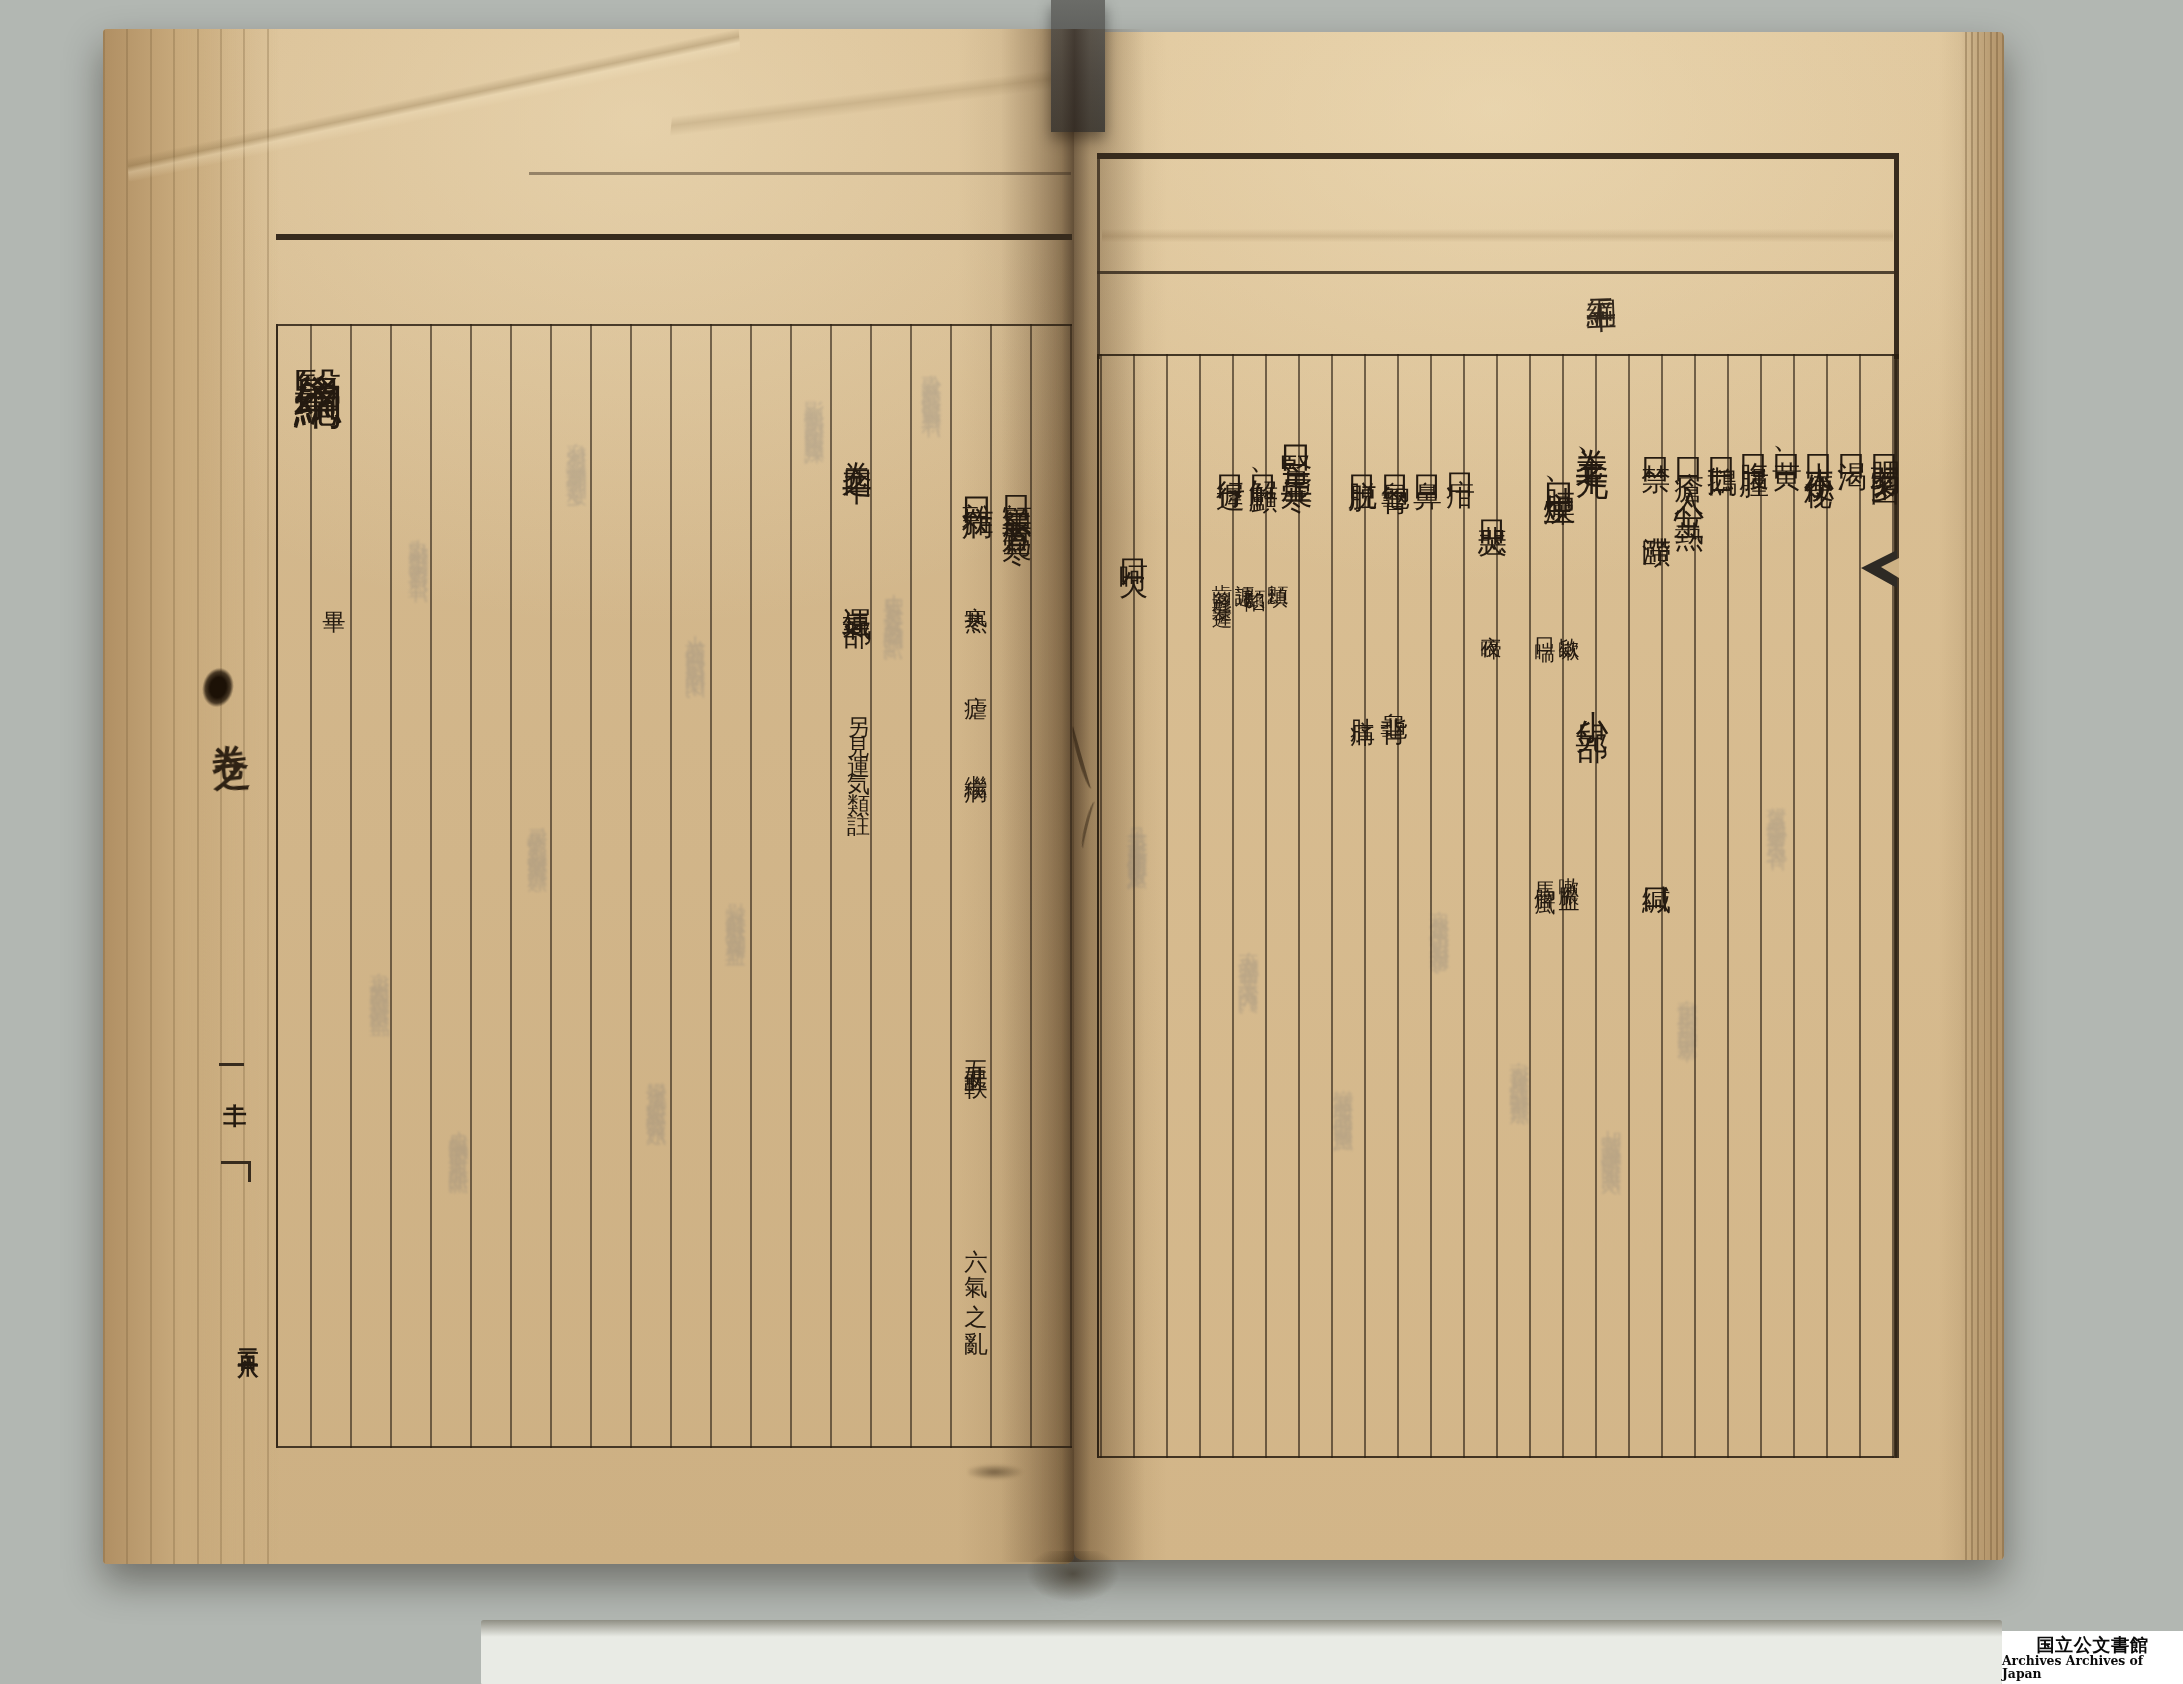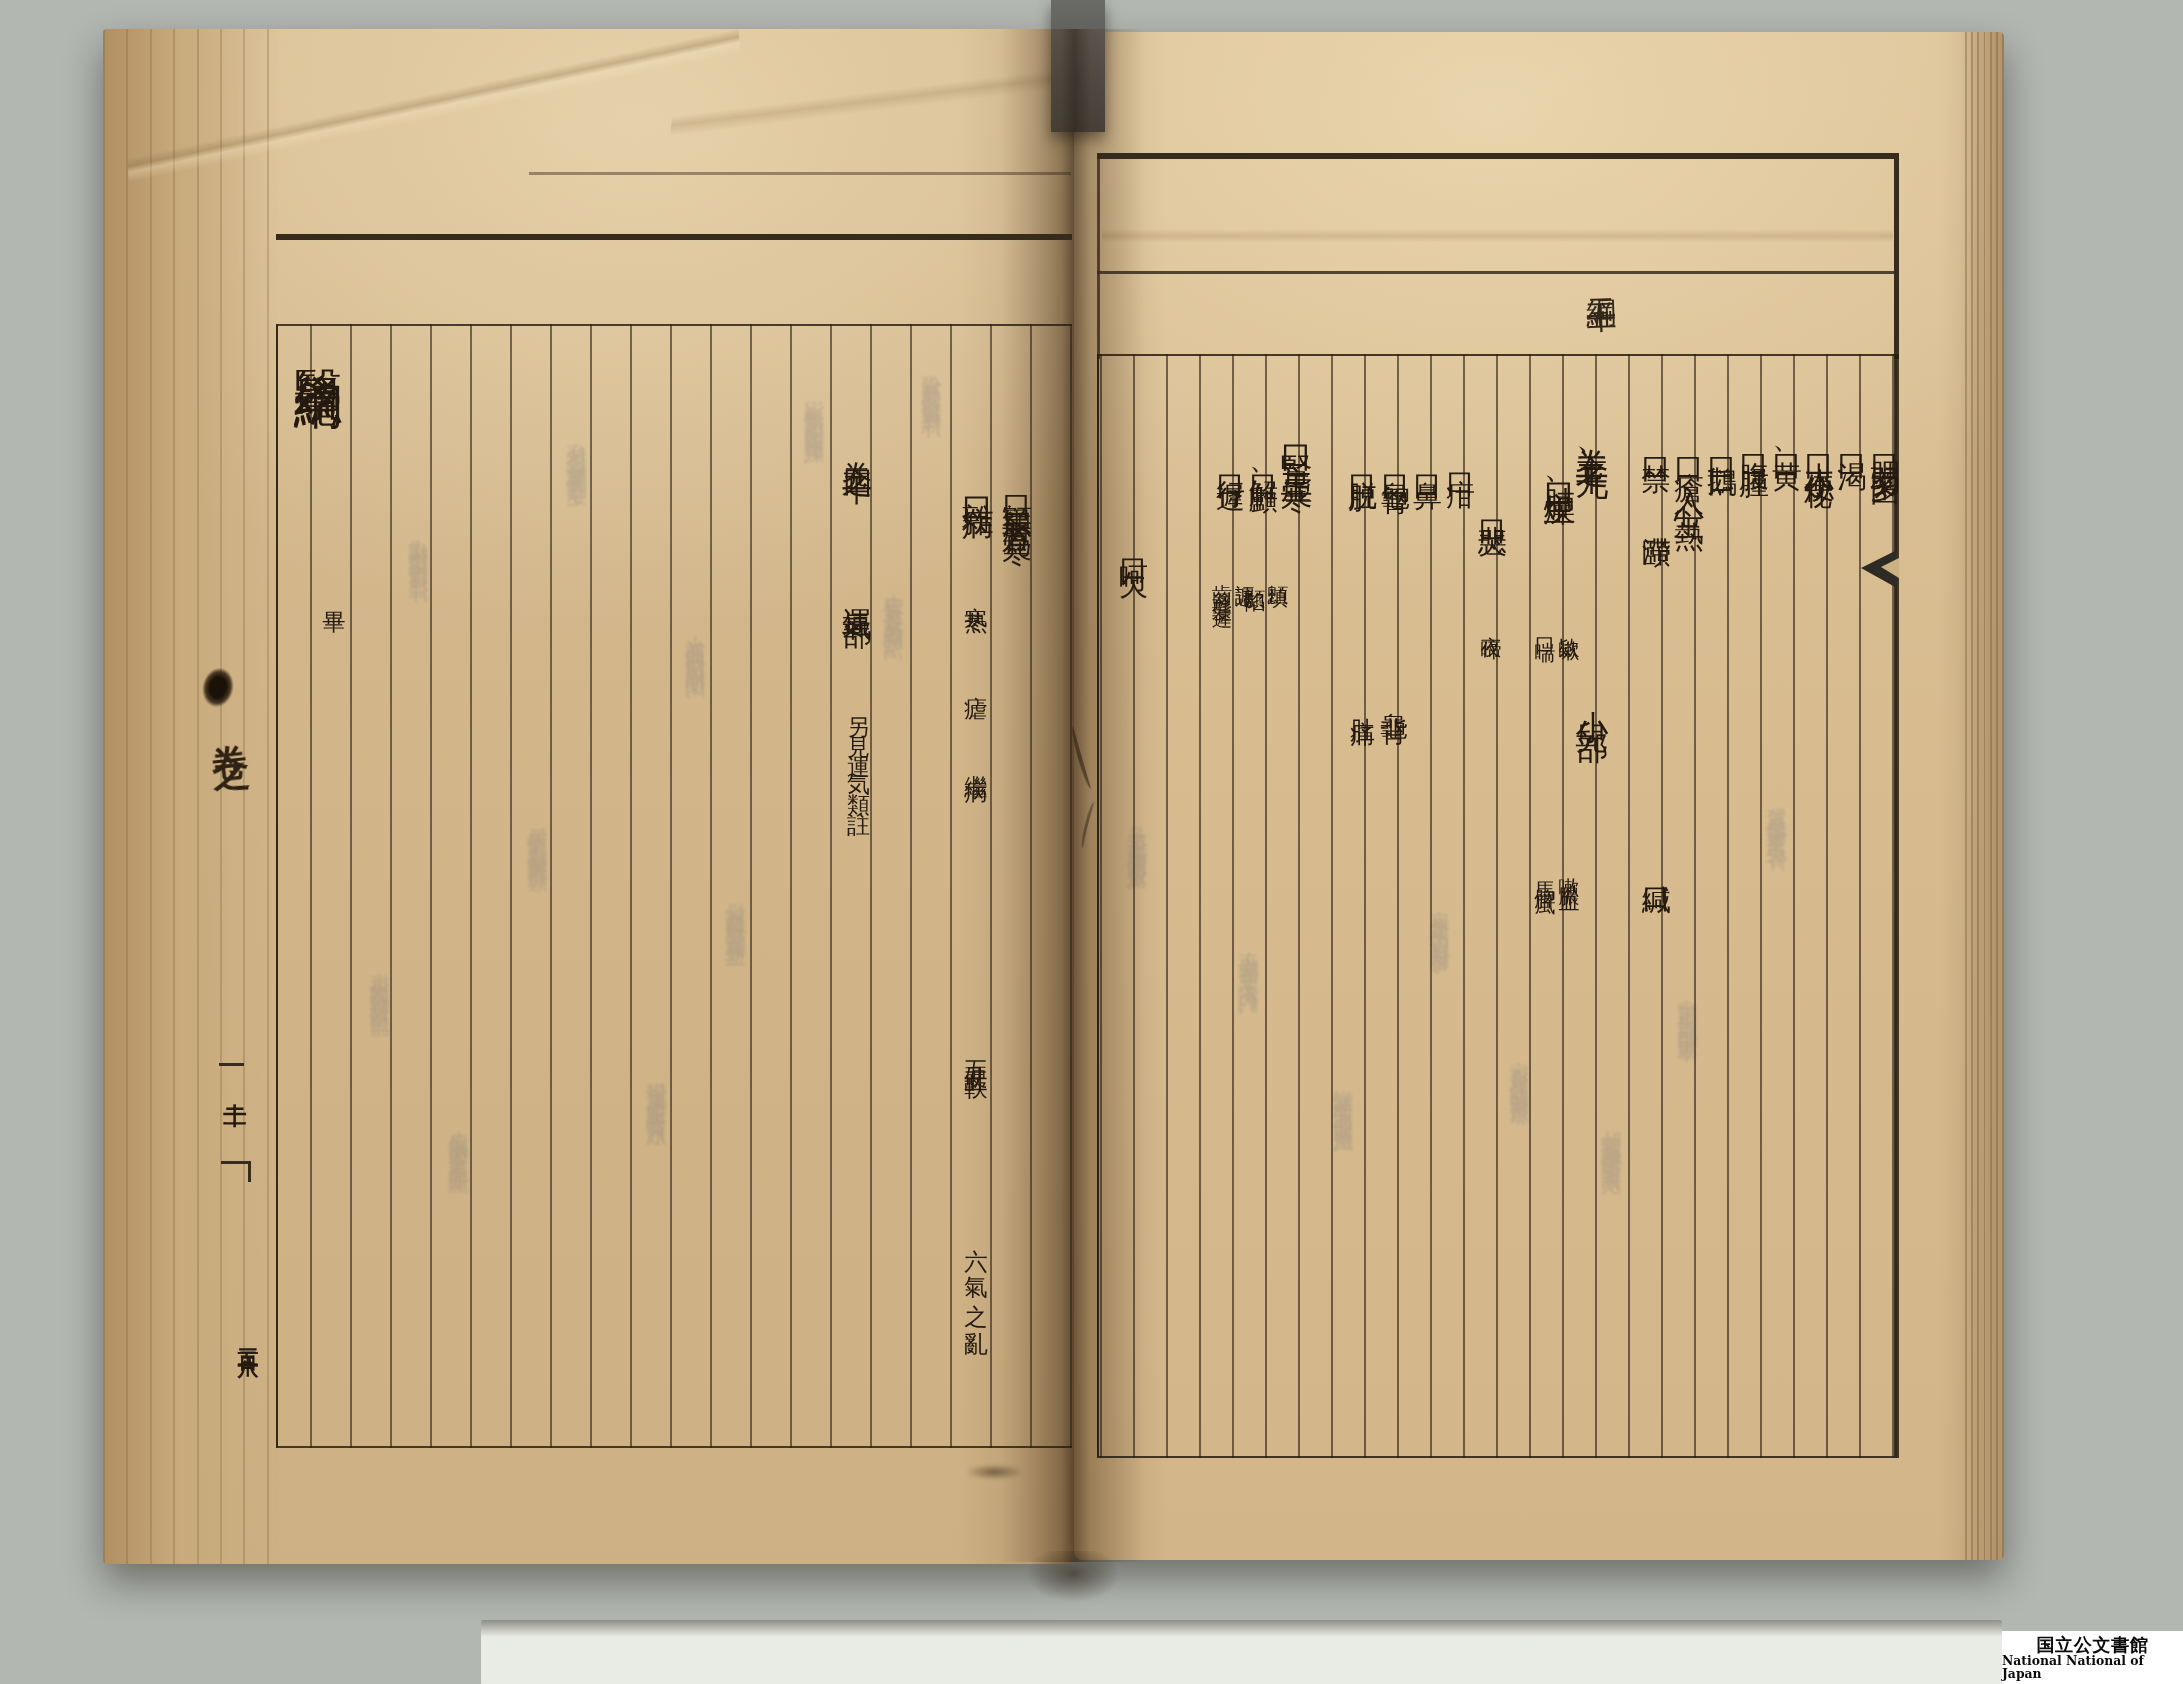--- a/index.html
+++ b/index.html
@@ -151,17 +151,17 @@
   <div class="ghost" style="left:1673px;top:983px;">疳積五疳脊疳蛔疳無辜</div>
   <div class="ghost" style="left:1597px;top:1114px;">吐瀉霍亂積滯傷食痢疾</div>
   <div class="ghost" style="left:1505px;top:1045px;">痘瘡發熱見點起脹貫膿</div>
   <div class="ghost" style="left:1425px;top:894px;">麻疹發熱出沒沒後餘毒</div>
   <div class="ghost" style="left:1329px;top:1073px;">變蒸胎驚胎熱胎寒臍風</div>
   <div class="ghost" style="left:1234px;top:935px;">夜啼客忤中惡天釣內釣</div>
   <div class="ghost" style="left:1123px;top:811px;">丹毒瘡瘍癮疹胎毒遊風</div>
 
   <div id="wm">
     <div class="jp">国立公文書館</div>
-    <div class="en">National National of Japan</div>
+    <div class="en">Archives Archives of Japan</div>
   </div>
 
 </div>
 
 
 </body></html>

